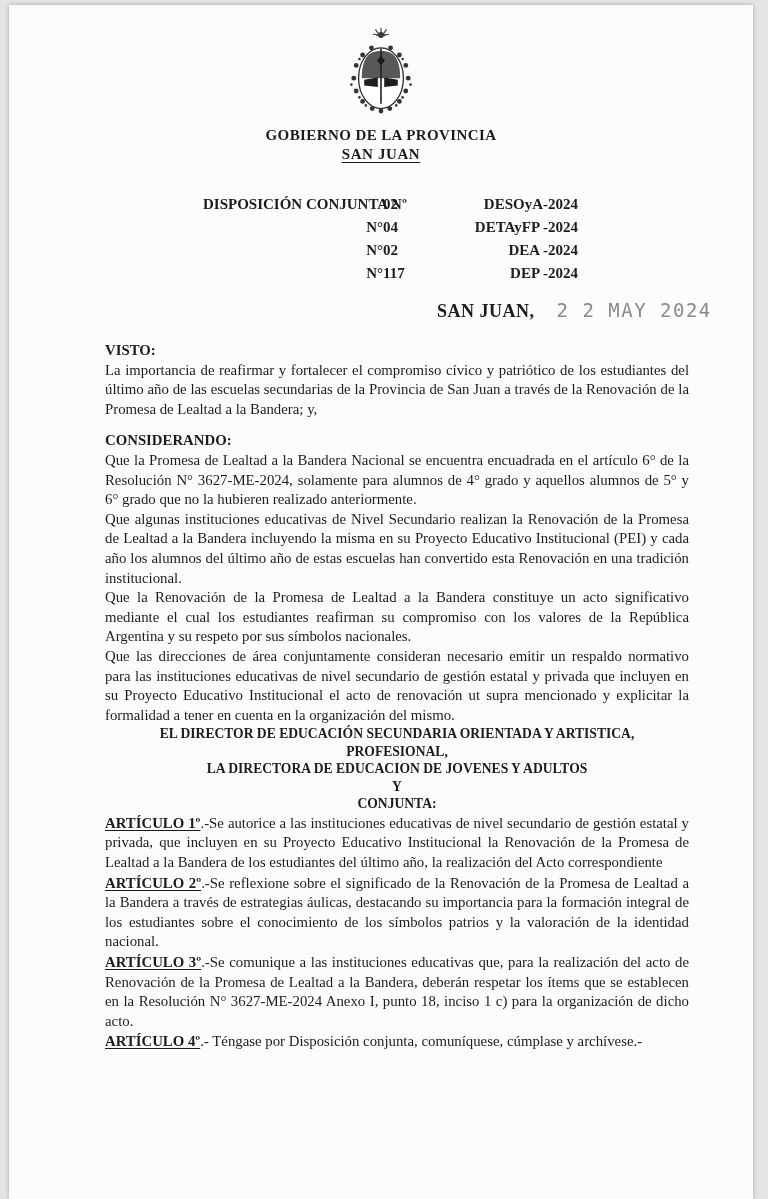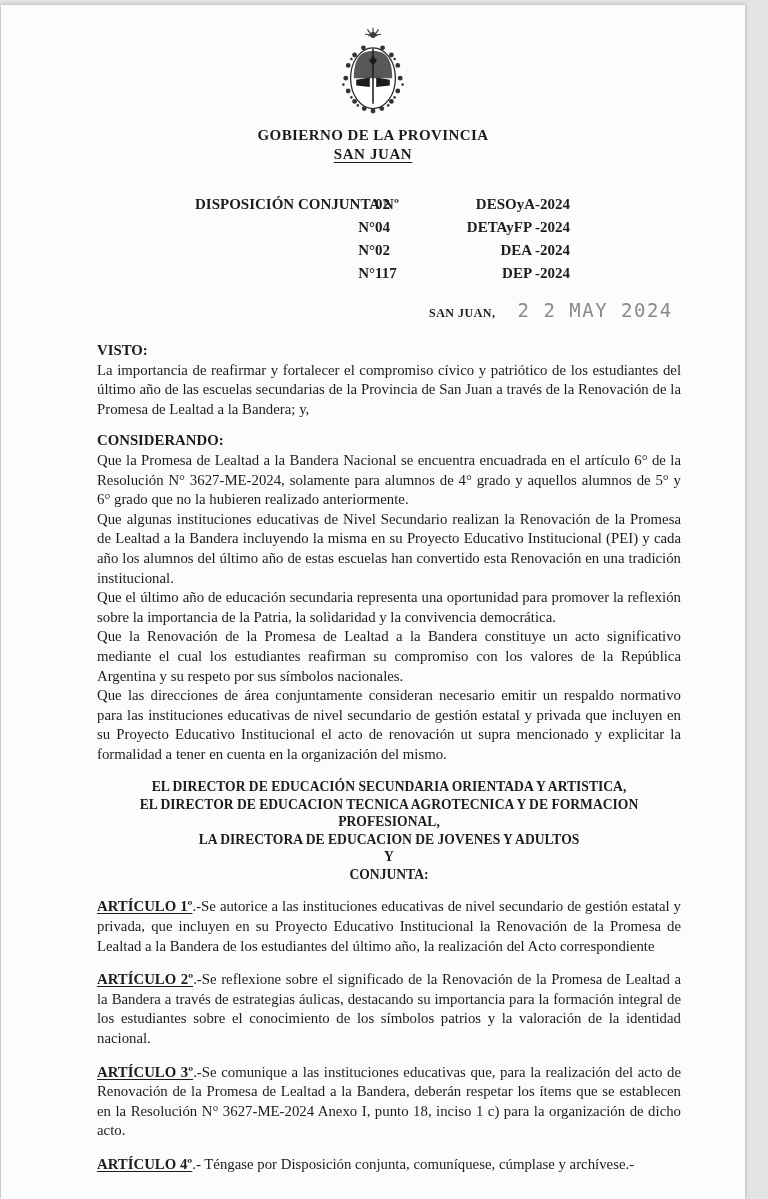--- a/index.html
+++ b/index.html
@@ -4,54 +4,54 @@
 <style>
   html,body{margin:0;padding:0;}
   body{
     width:768px;height:1199px;position:relative;
     background:#e4e4e4;
     font-family:"Liberation Serif", serif;
     color:#1c1c1c;
     overflow:hidden;
   }
   .sheet{
-    position:absolute;left:1px;top:5px;width:744px;height:1194px;
+    position:absolute;left:9px;top:5px;width:744px;height:1194px;
     background:#fcfcfc;
     box-shadow:0 0 4px rgba(0,0,0,.28);
     overflow:hidden;
   }
   
   .emblem-wrap{text-align:center;margin-top:22px;height:96px;}
   .org-line{text-align:center;font-weight:bold;font-size:15px;letter-spacing:.4px;margin-top:4px;}
   .prov-line{text-align:center;font-weight:bold;font-size:15px;letter-spacing:.6px;margin-top:2px;}
   .prov-line span{text-decoration:underline;text-underline-offset:3px;margin-top:32px;}
   
   .disp-table{margin:30px 0 0 194px;font-weight:bold;font-size:15px;}
   .disp-row{display:flex;line-height:23px;}
   .disp-label{width:180px;text-align:right;white-space:nowrap;}
   .disp-num{width:90px;}
   .disp-code{width:105px;text-align:right;white-space:nowrap;}
   
   .dateline{margin-top:14px;padding-left:428px;display:flex;align-items:baseline;height:28px;}
-  .dateline .place{font-weight:bold;font-size:12px;letter-spacing:.5px;}
+  .dateline .place{font-weight:bold;font-size:18px;letter-spacing:.5px;}
   .date-stamp{
     font-family:"DejaVu Sans Mono", monospace;
     font-size:19px;color:#8a8a8a;letter-spacing:1.5px;
     margin-left:22px;filter:blur(.3px);transform:scaleY(1.05);
     white-space:nowrap;
   }
   
   .doc-body{margin:14px 64px 0 96px;font-size:14.8px;line-height:19.6px;text-align:justify;}
   .h-bold{font-weight:bold;}
   .para{margin:0;}
   .section-gap{height:12px;}
   
-  .authorities{margin-top:14px;text-align:center;font-weight:bold;font-size:13.6px;line-height:17.5px;}
+  .authorities{text-align:center;font-weight:bold;font-size:13.6px;line-height:17.5px;}
   
-  .article{margin-top:14px;}
+  .article{margin-top:1px;}
   .art-label{font-weight:bold;text-decoration:underline;text-underline-offset:2px;}
 </style>
 </head>
 <body>
 
 <div class="sheet">
 
   <div class="emblem-wrap">
     <svg width="80" height="96" viewBox="0 0 100 120">
 
@@ -136,27 +136,25 @@
   <div class="doc-body">
 
     <div class="h-bold">VISTO:</div>
     <p class="para">La importancia de reafirmar y fortalecer el compromiso cívico y patriótico de los estudiantes del último año de las escuelas secundarias de la Provincia de San Juan a través de la Renovación de la Promesa de Lealtad a la Bandera; y,</p>
 
     <div class="section-gap"></div>
 
     <div class="h-bold">CONSIDERANDO:</div>
     <p class="para">Que la Promesa de Lealtad a la Bandera Nacional se encuentra encuadrada en el artículo 6° de la Resolución N° 3627-ME-2024, solamente para alumnos de 4° grado y aquellos alumnos de 5° y 6° grado que no la hubieren realizado anteriormente.</p>
     <p class="para">Que algunas instituciones educativas de Nivel Secundario realizan la Renovación de la Promesa de Lealtad a la Bandera incluyendo la misma en su Proyecto Educativo Institucional (PEI) y cada año los alumnos del último año de estas escuelas han convertido esta Renovación en una tradición institucional.</p>
-    <p class="para">Que el último año de educación secundaria representa una oportunidad para promover la reflexión sobre la importancia de la Patria, la solidaridad y la convivencia democrática.</p>
     <p class="para">Que la Renovación de la Promesa de Lealtad a la Bandera constituye un acto significativo mediante el cual los estudiantes reafirman su compromiso con los valores de la República Argentina y su respeto por sus símbolos nacionales.</p>
     <p class="para">Que las direcciones de área conjuntamente consideran necesario emitir un respaldo normativo para las instituciones educativas de nivel secundario de gestión estatal y privada que incluyen en su Proyecto Educativo Institucional el acto de renovación ut supra mencionado y explicitar la formalidad a tener en cuenta en la organización del mismo.</p>
 
     <div class="authorities">
       <div>EL DIRECTOR DE EDUCACIÓN SECUNDARIA ORIENTADA Y ARTISTICA,</div>
-      <div>EL DIRECTOR DE EDUCACION TECNICA AGROTECNICA Y DE FORMACION</div>
       <div>PROFESIONAL,</div>
       <div>LA DIRECTORA DE EDUCACION DE JOVENES Y ADULTOS</div>
       <div>Y</div>
       <div>CONJUNTA:</div>
     </div>
 
     <p class="para article"><span class="art-label">ARTÍCULO 1º</span><span>.-Se autorice a las instituciones educativas de nivel secundario de gestión estatal y privada, que incluyen en su Proyecto Educativo Institucional la Renovación de la Promesa de Lealtad a la Bandera de los estudiantes del último año, la realización del Acto correspondiente</span></p>
     <p class="para article"><span class="art-label">ARTÍCULO 2º</span><span>.-Se reflexione sobre el significado de la Renovación de la Promesa de Lealtad a la Bandera a través de estrategias áulicas, destacando su importancia para la formación integral de los estudiantes sobre el conocimiento de los símbolos patrios y la valoración de la identidad nacional.</span></p>
     <p class="para article"><span class="art-label">ARTÍCULO 3º</span><span>.-Se comunique a las instituciones educativas que, para la realización del acto de Renovación de la Promesa de Lealtad a la Bandera, deberán respetar los ítems que se establecen en la Resolución N° 3627-ME-2024 Anexo I, punto 18, inciso 1 c) para la organización de dicho acto.</span></p>
     <p class="para article"><span class="art-label">ARTÍCULO 4º</span><span>.- Téngase por Disposición conjunta, comuníquese, cúmplase y archívese.-</span></p>

